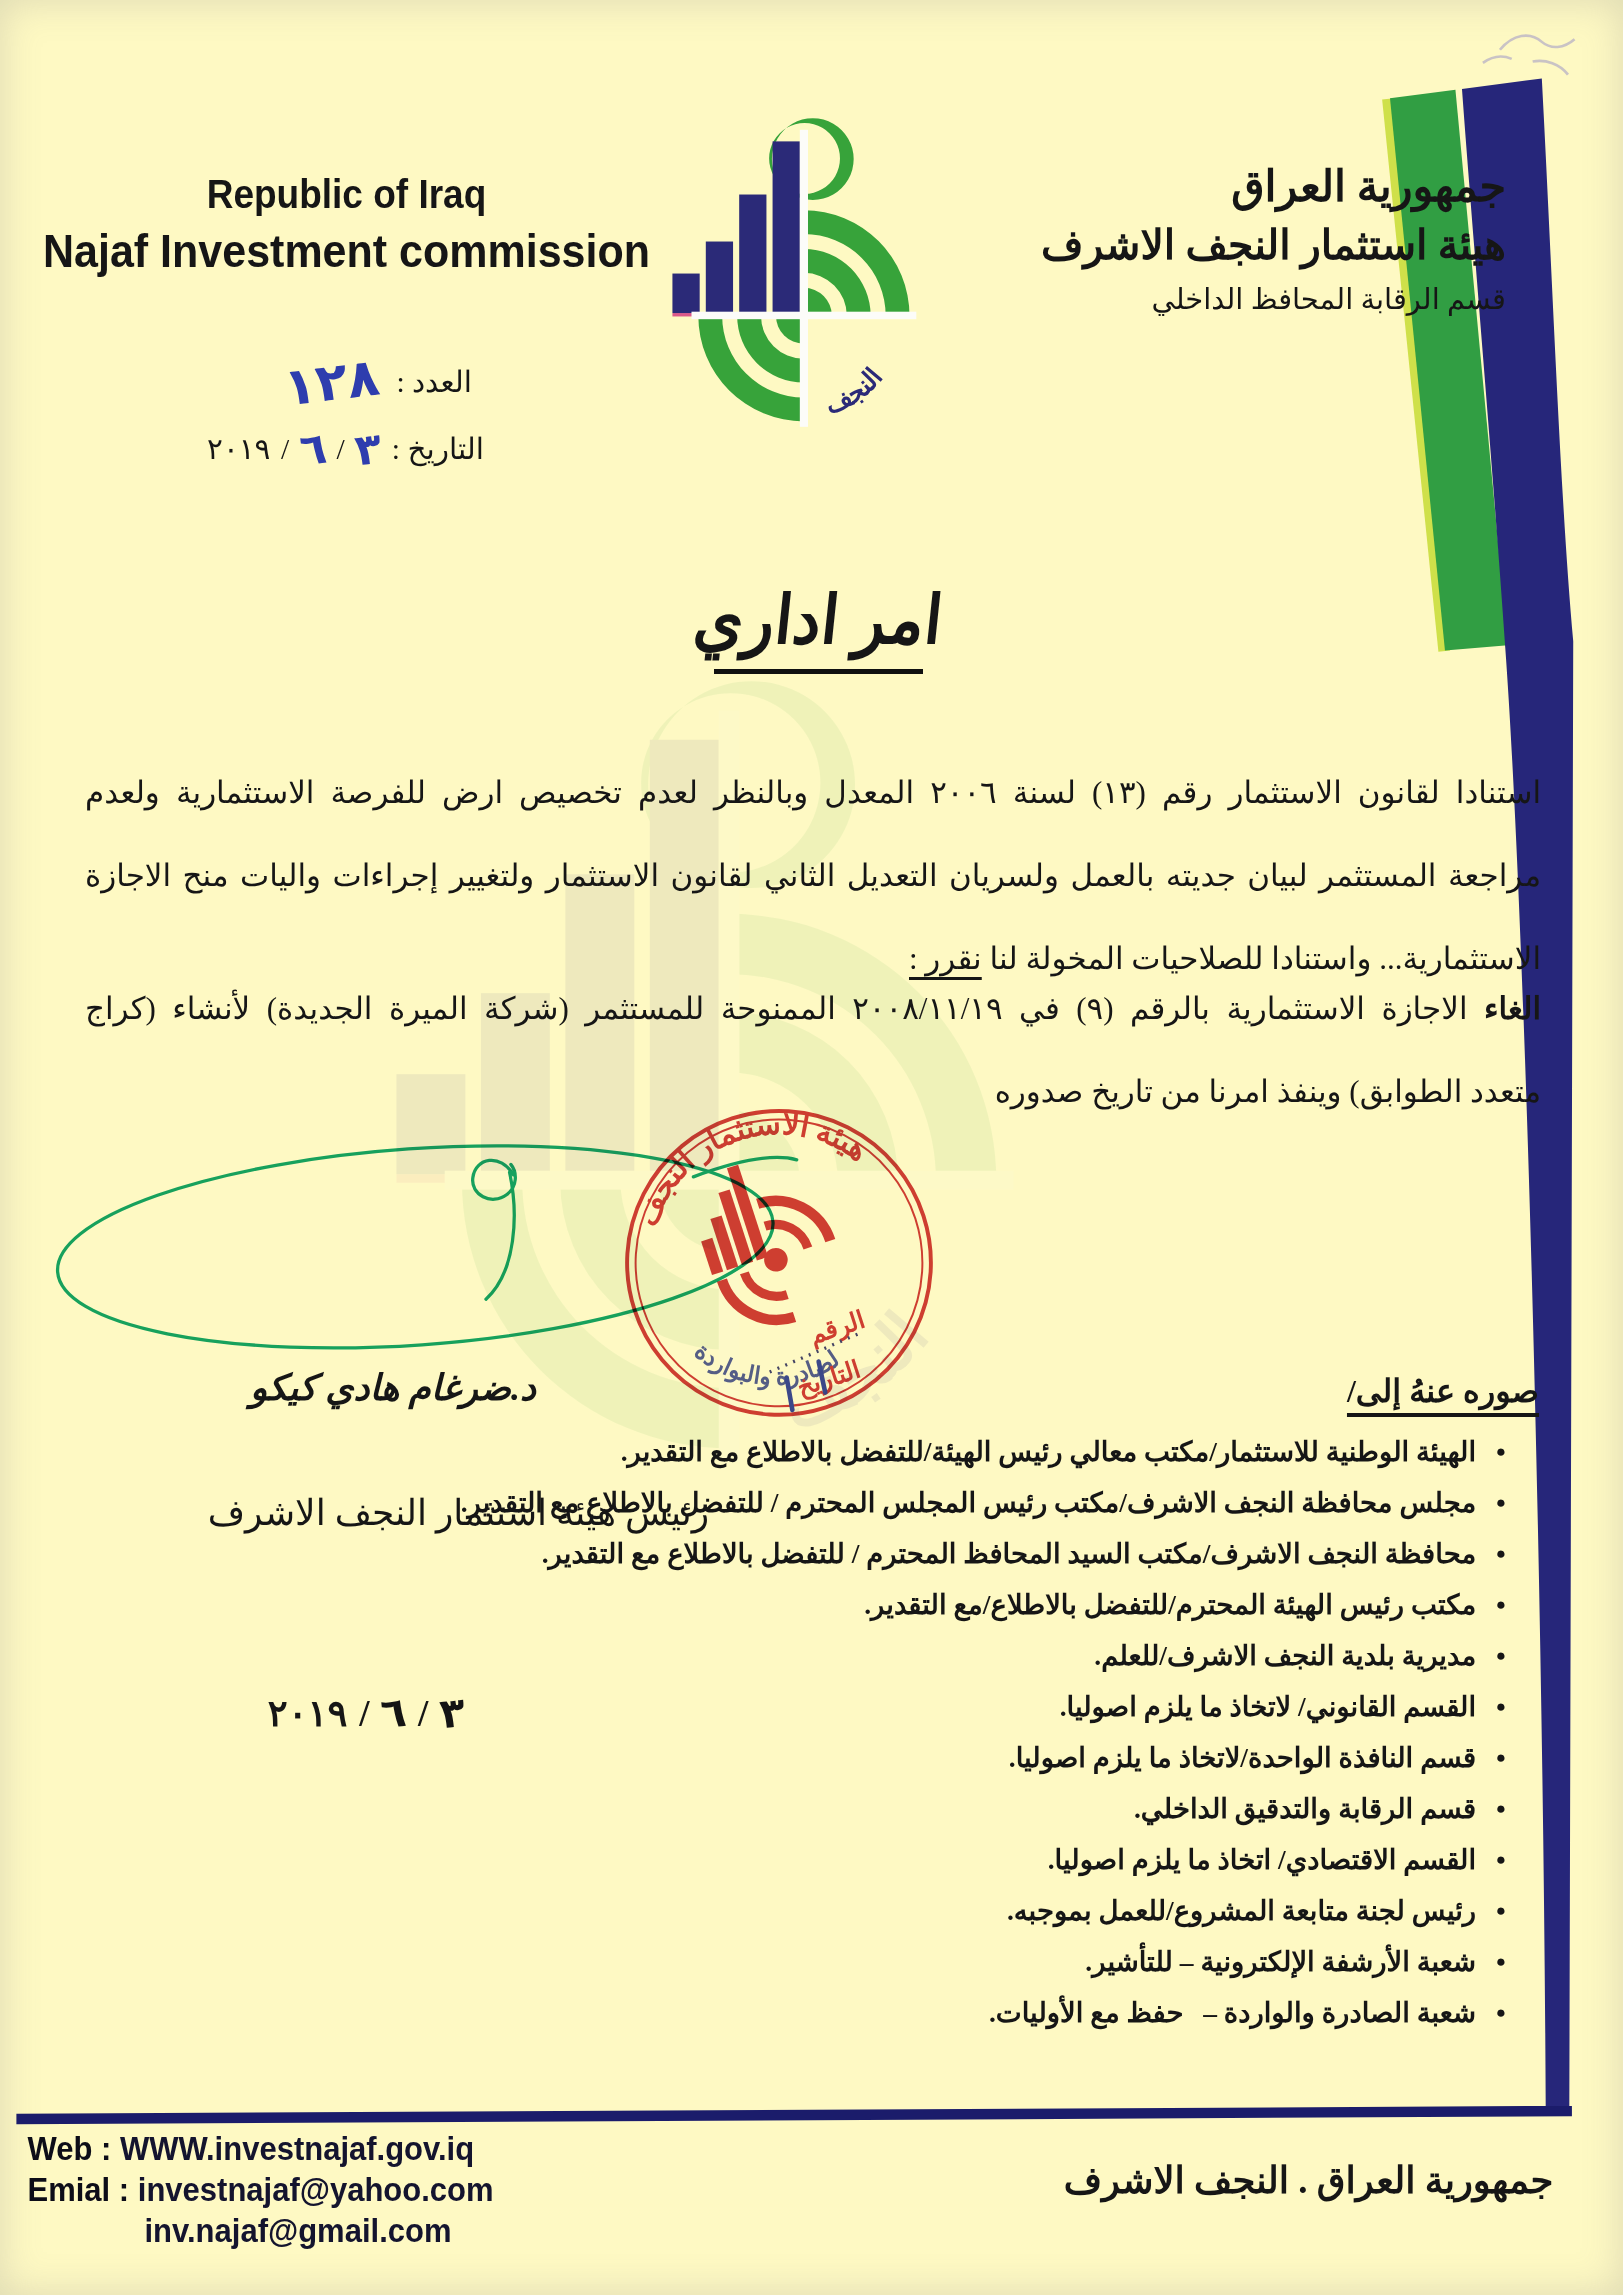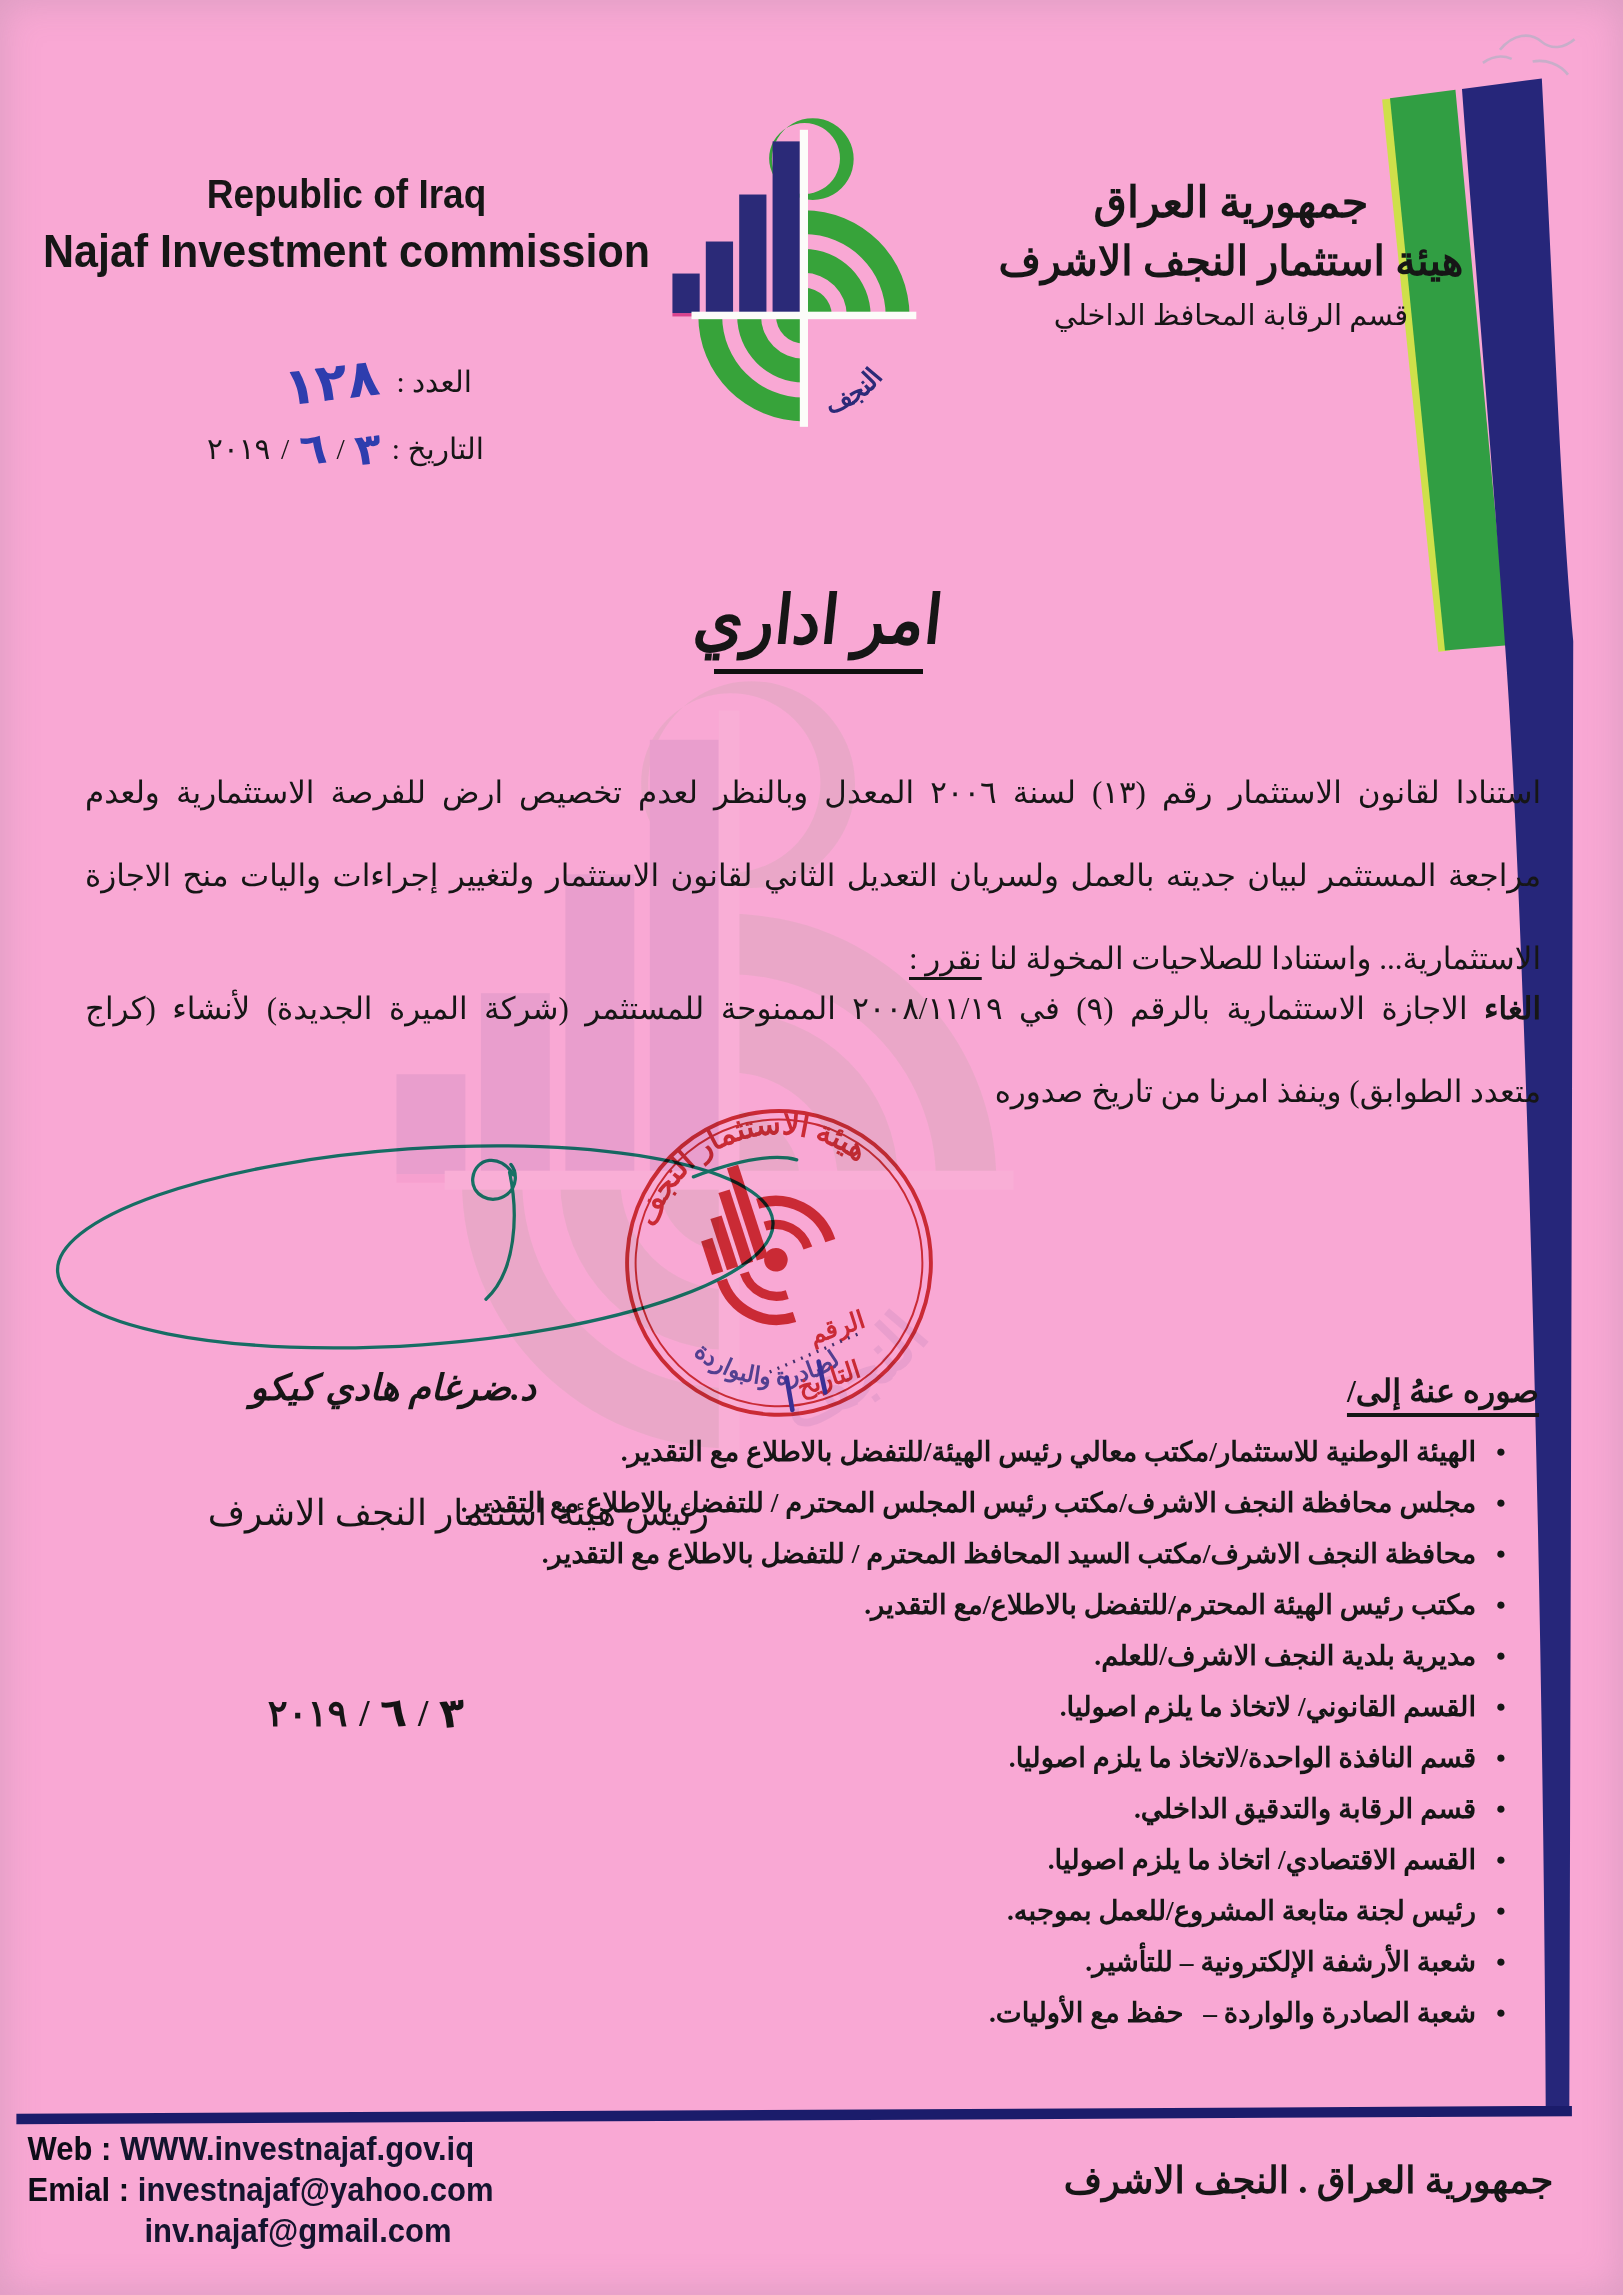--- a/index.html
+++ b/index.html
@@ -1,28 +1,28 @@
 <!DOCTYPE html>
 <html lang="ar" style="font-size:10.5px"><head>
 <meta charset="utf-8">
 <style>
   html,body{margin:0;padding:0;background:#d8d8d4;}
   #page{
     position:relative;width:1623px;height:2295px;margin:0 auto;
-    background:#f9a8d4;overflow:hidden;
+    background:#fef9c3;overflow:hidden;
     box-shadow:inset 0 0 39px rgba(120,120,130,.25);
     font-family:"Liberation Serif", serif;color:#161616;
   }
   .abs{position:absolute;}
   svg{display:block;}
   
   #hdr-en{left:39px;top:175px;width:615px;text-align:center;z-index:2;}
   #hdr-en .en1{font-family:"Liberation Sans",sans-serif;font-weight:700;font-size:37px;line-height:39px;transform:scaleY(1.08);}
   #hdr-en .en2{font-family:"Liberation Sans",sans-serif;font-weight:700;font-size:43px;line-height:46px;margin-top:14.4px;transform:scaleY(1.08);}
-  #hdr-ar{left:956px;top:180px;width:550px;text-align:center;direction:rtl;z-index:2;}
+  #hdr-ar{left:956px;top:164px;width:550px;direction:rtl;z-index:2;}
   #hdr-ar .ar1{font-size:43px;font-weight:700;line-height:46px;}
   #hdr-ar .ar2{font-size:41px;font-weight:700;line-height:43px;margin-top:14px;}
   #hdr-ar .ar3{font-size:29px;font-weight:500;line-height:33px;margin-top:15.7px;}
   
   #num-row{left:164px;top:352px;width:308px;direction:rtl;font-size:29.5px;z-index:2;display:flex;align-items:center;gap:17px;}
   #date-row{left:85px;top:424px;width:399px;direction:rtl;font-size:29.5px;z-index:2;display:flex;align-items:center;gap:10.5px;}
   .hand{font-weight:700;color:#2e3dae;display:inline-block;transform:rotate(-7deg);font-family:"DejaVu Sans",sans-serif;}
   #num-row .hand{font-size:52px;letter-spacing:9.2px;}
   #date-row .hand{font-size:43px;}
   .hand-black{font-weight:700;color:#141414;display:inline-block;transform:rotate(-6deg);font-family:"DejaVu Sans",sans-serif;font-size:41px;}

